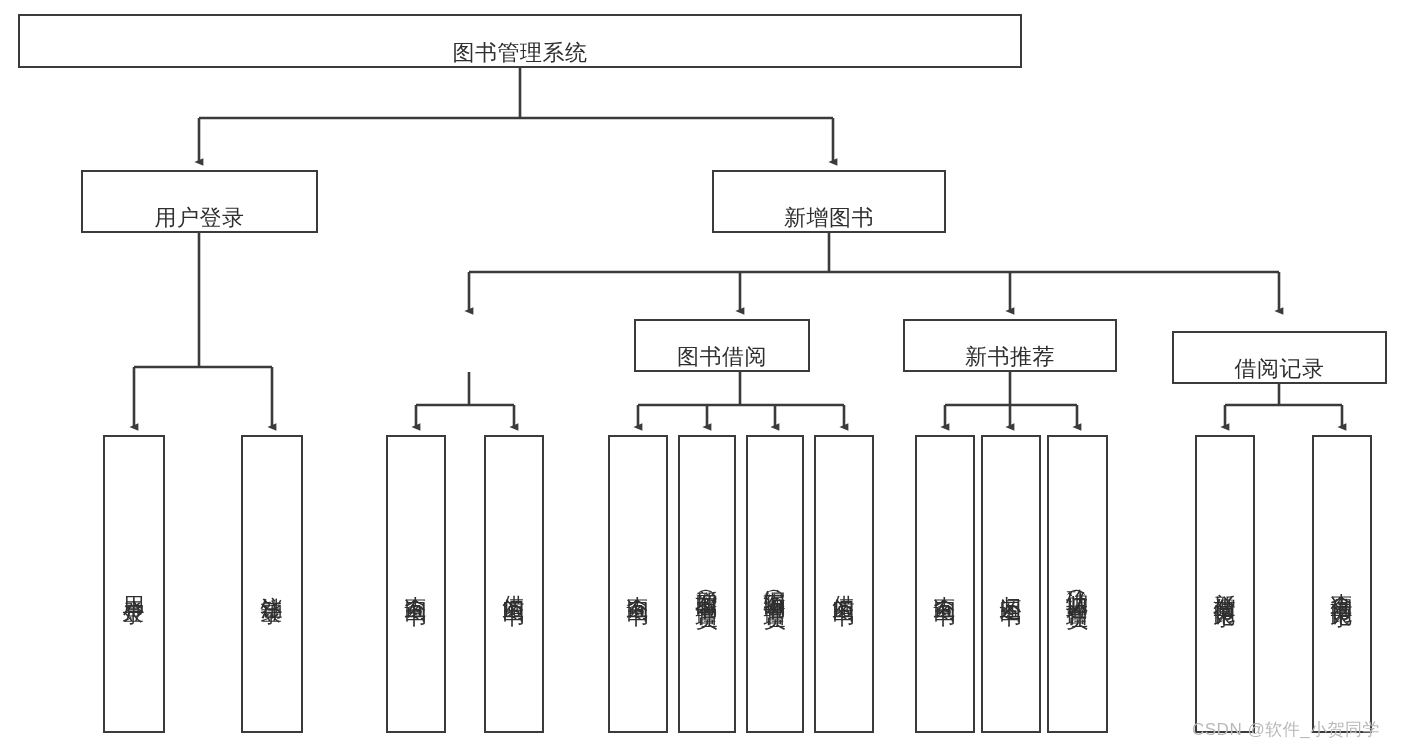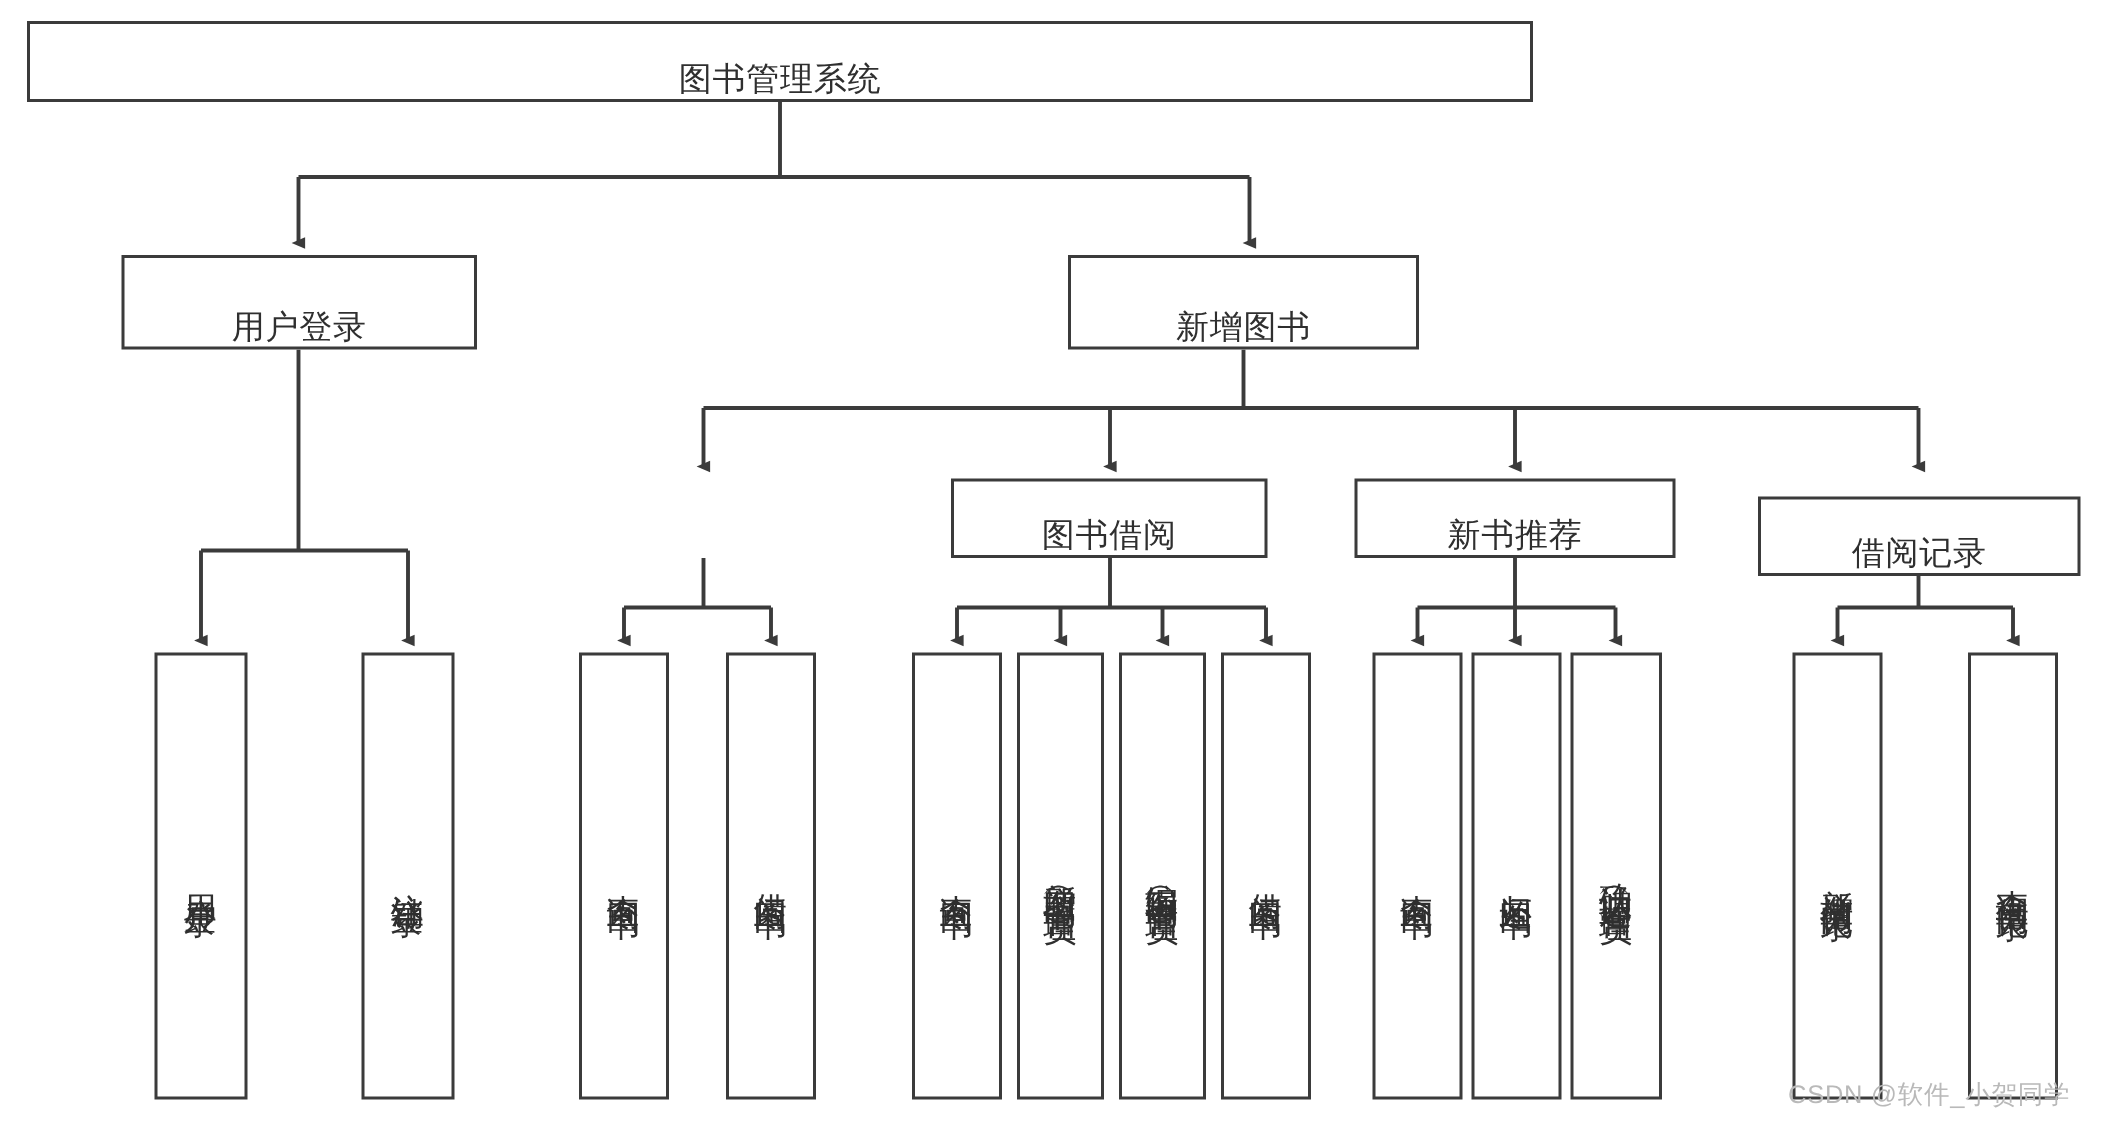--- a/index.html
+++ b/index.html
@@ -124,21 +124,21 @@
     <span class="node-label">图书管理系统</span>
   </div>
 
   <div class="node horizontal" id="node-l2-0" style="left: 81px; top: 170px; width: 237px; height: 63px;">
     <span class="node-label">用户登录</span>
   </div>
   <div class="node horizontal" id="node-l2-1" style="left: 712px; top: 170px; width: 234px; height: 63px;">
     <span class="node-label">新增图书</span>
   </div>
 
-  <div class="node horizontal" id="node-l3-1" style="left: 634px; top: 319px; width: 211px; height: 53px;">
+  <div class="node horizontal" id="node-l3-1" style="left: 634px; top: 319px; width: 176px; height: 53px;">
     <span class="node-label">图书借阅</span>
   </div>
   <div class="node horizontal" id="node-l3-2" style="left: 903px; top: 319px; width: 214px; height: 53px;">
     <span class="node-label">新书推荐</span>
   </div>
   <div class="node horizontal" id="node-l3-3" style="left: 1172px; top: 319px; width: 215px; height: 53px; margin-top: 12px;">
     <span class="node-label">借阅记录</span>
   </div>
 
   <div class="node vertical" id="node-leaf-0" style="left: 103px; top: 435px; width: 62px; height: 298px;">

